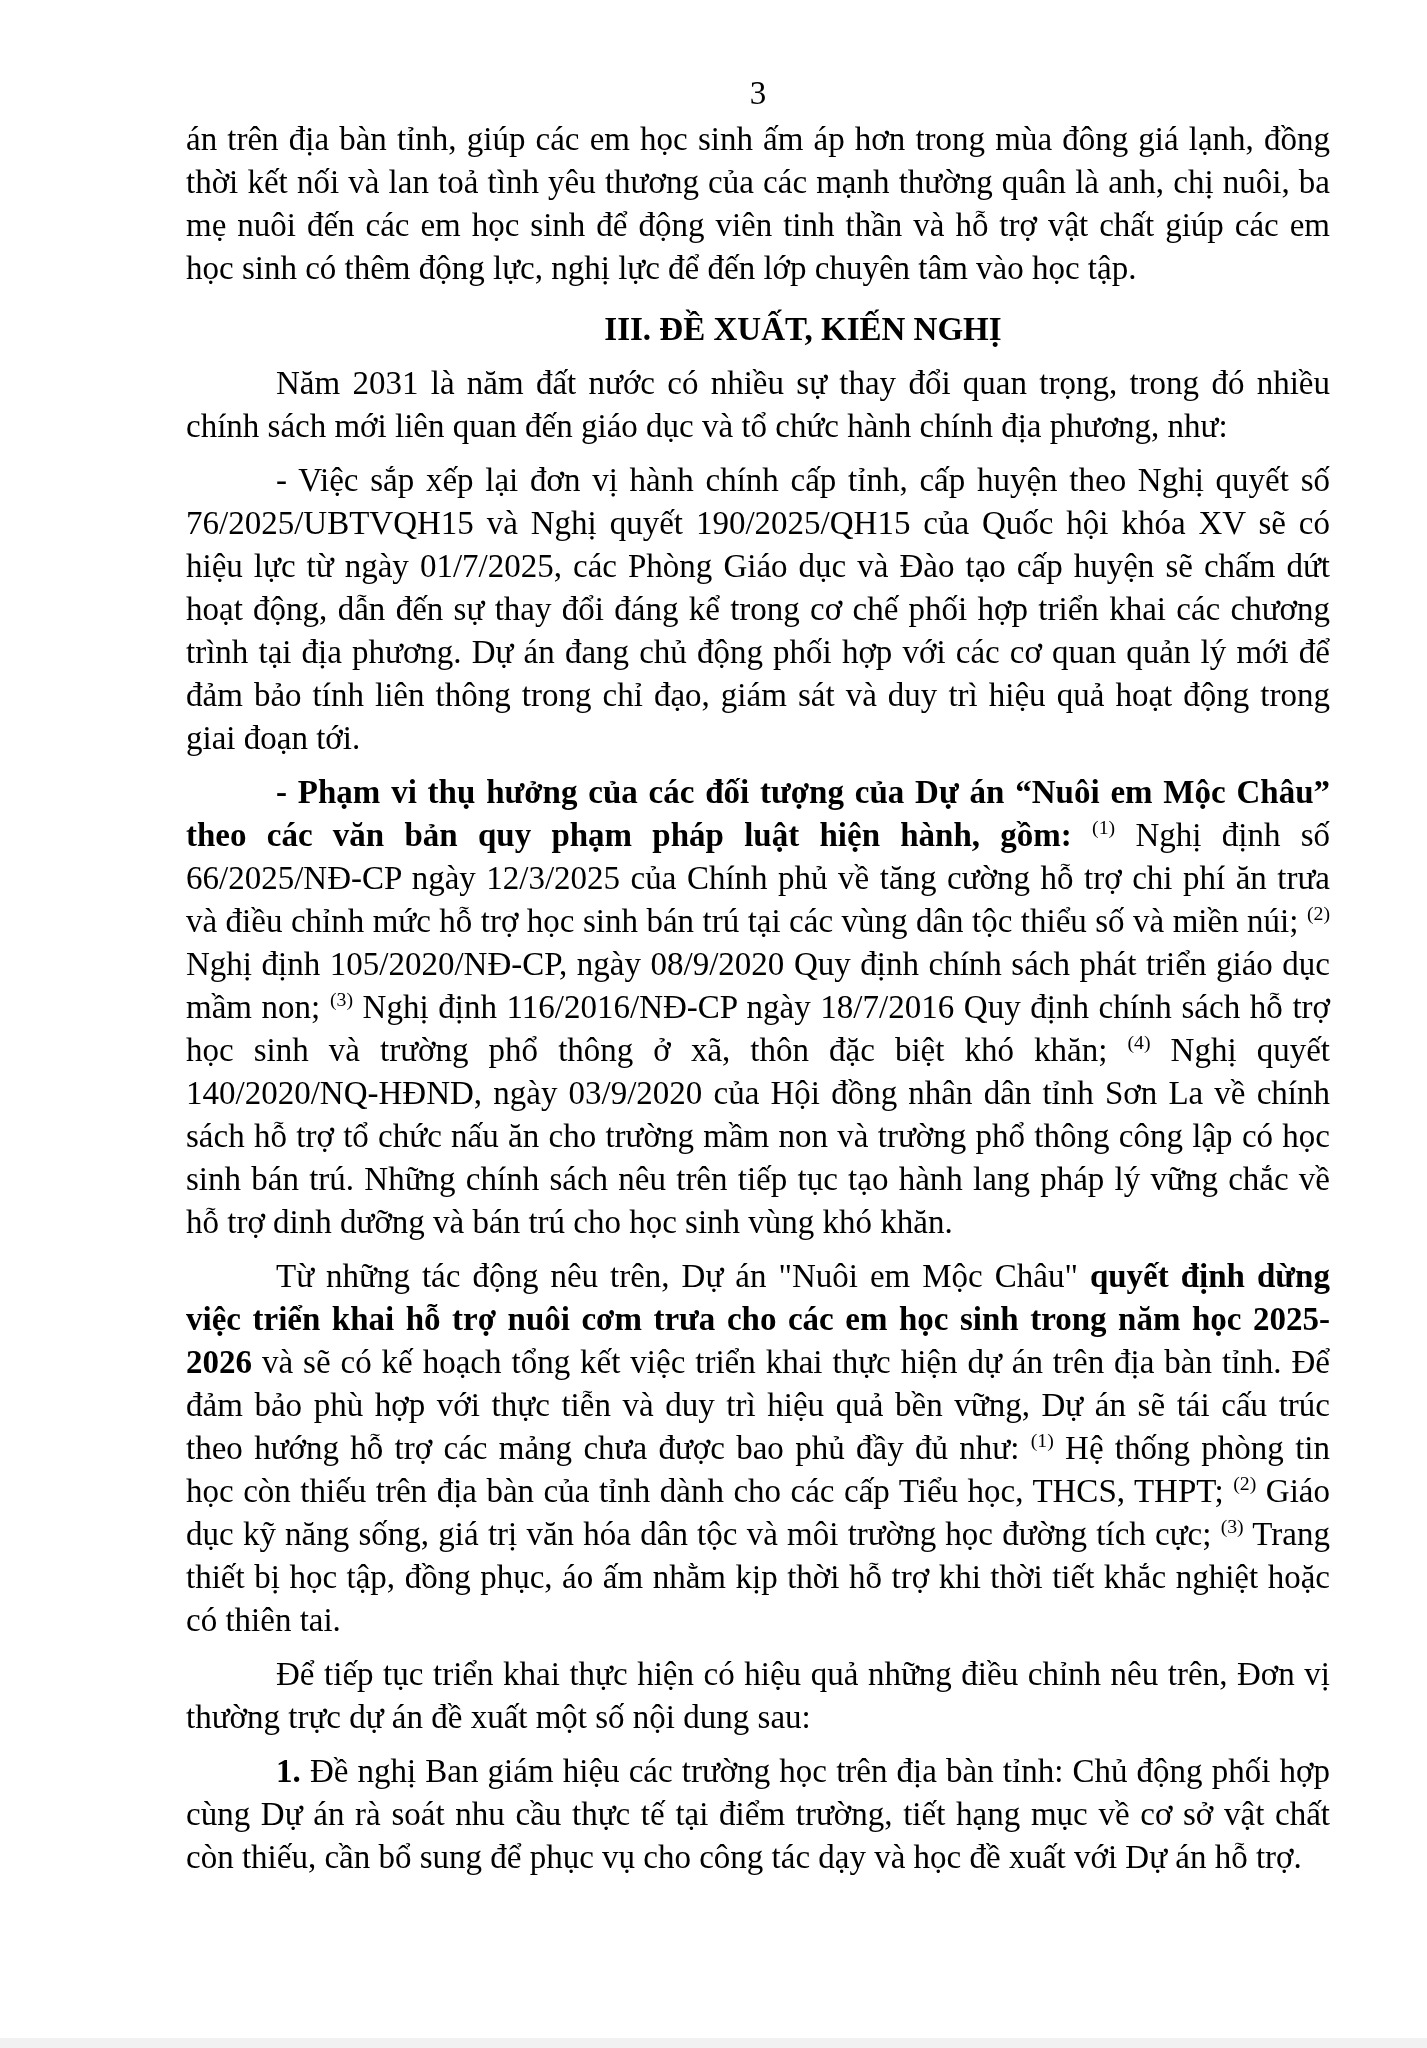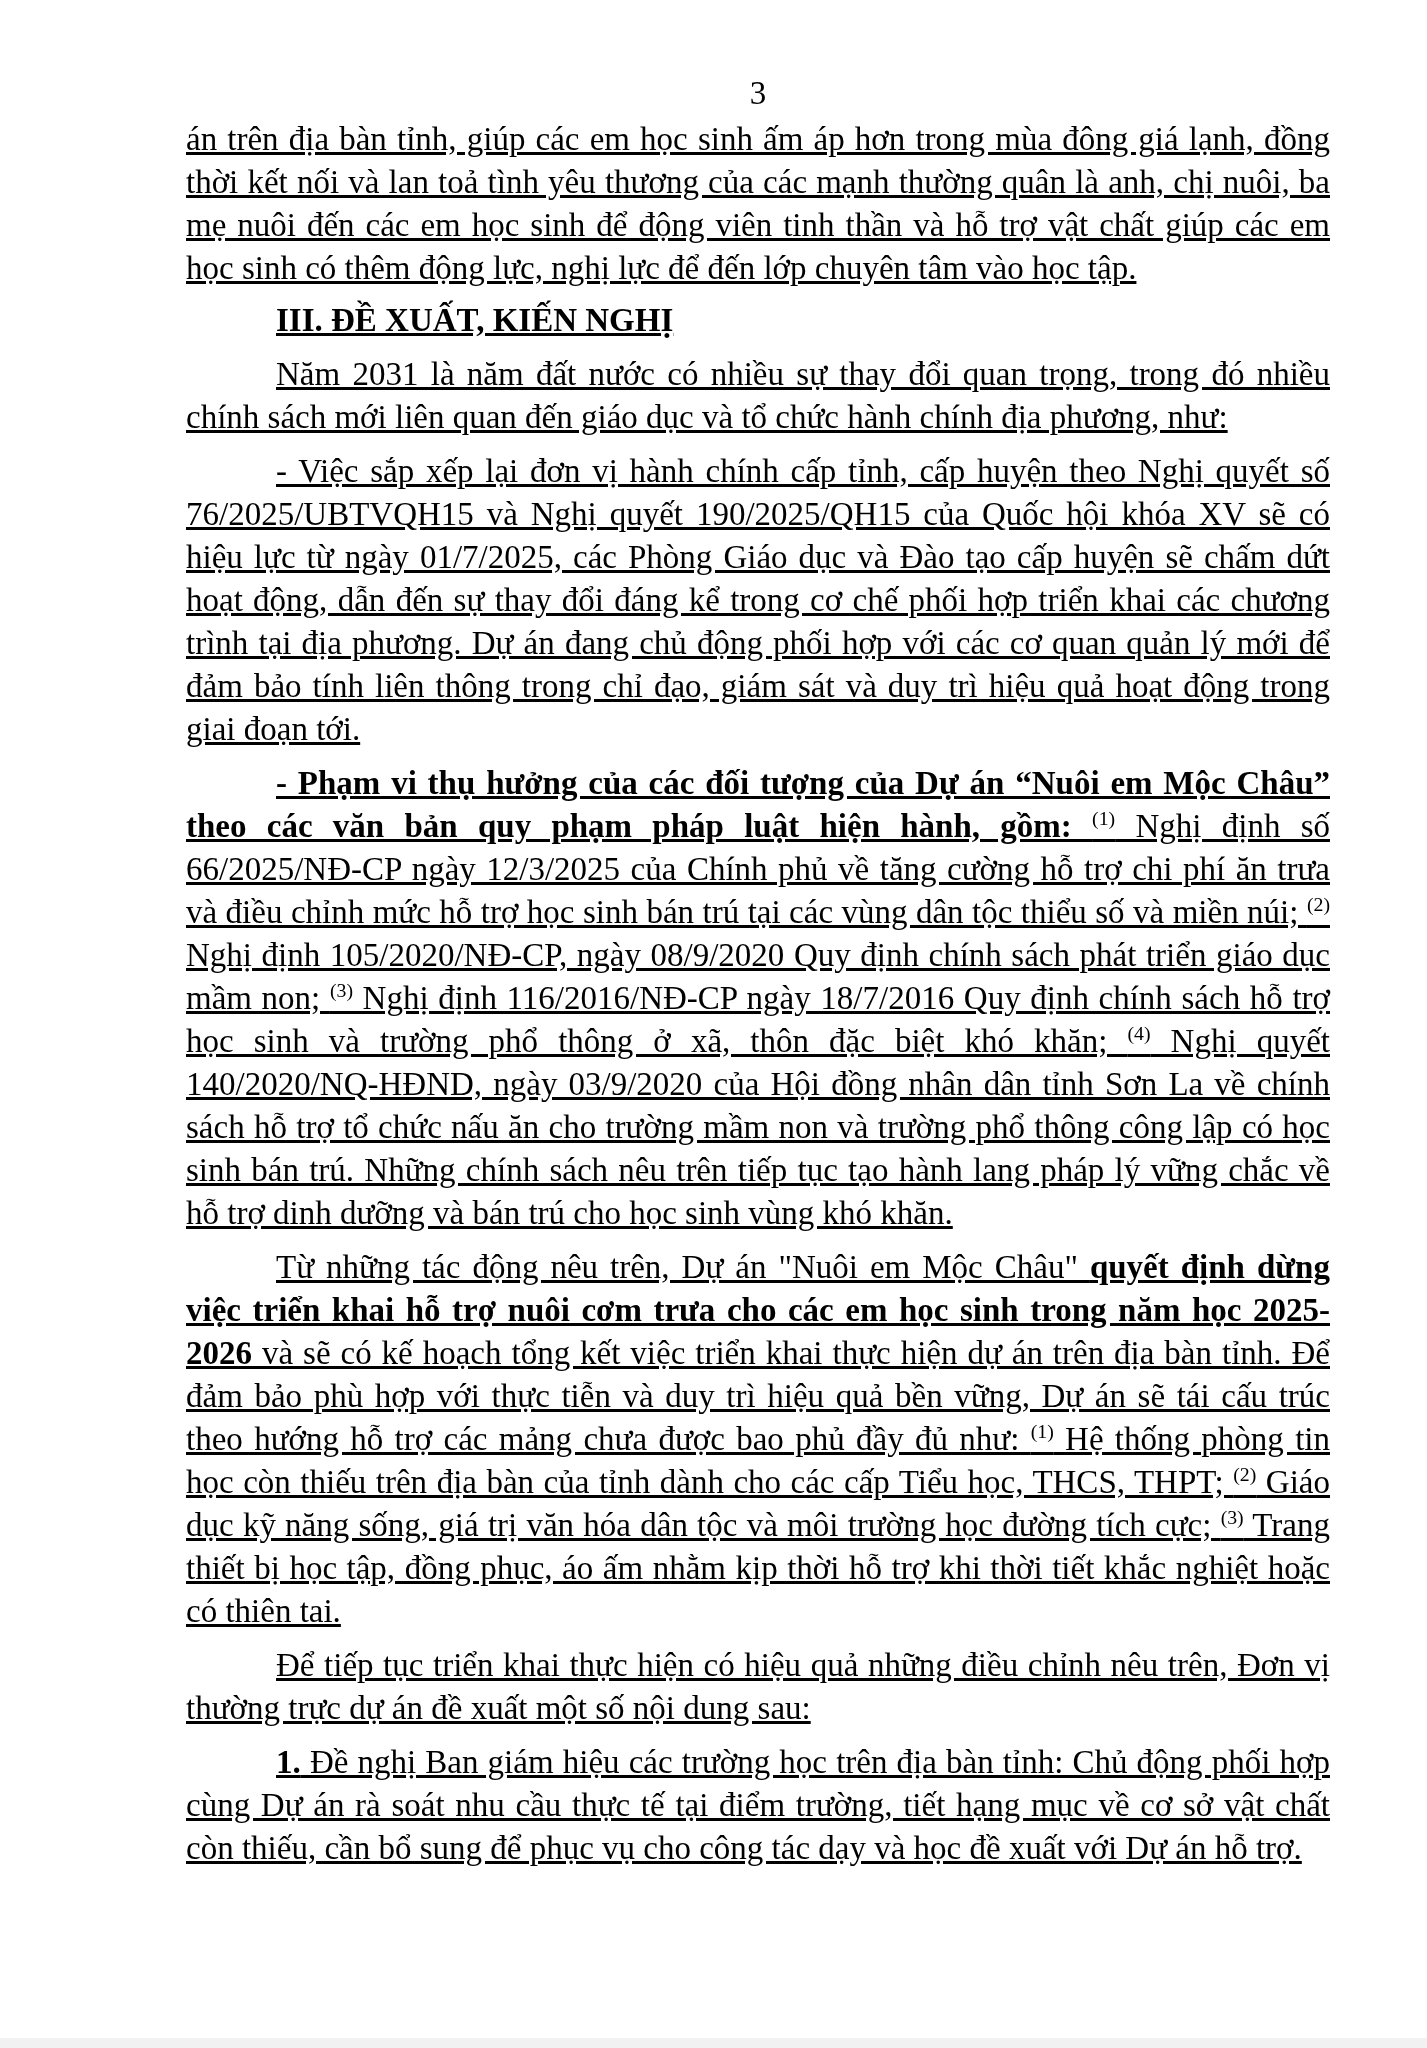--- a/index.html
+++ b/index.html
@@ -28,35 +28,34 @@
   }
   .content {
     position: absolute;
     top: 118px;
     left: 186px;
     width: 1144px;
     font-size: 33px;
     line-height: 43px;
     text-align: justify;
     text-justify: inter-word;
-    text-decoration: underline;
   }
   p.doc-par {
     margin: 11px 0 0 0;
     text-indent: 90px;
   }
   p.doc-par.noindent {
     text-indent: 0;
     margin-top: 0;
   }
   p.doc-par.heading {
     font-weight: 700;
-    margin-top: 9px;
+    margin-top: 18px;
     margin-bottom: 4px;
-    text-align: left;
+    text-align: center;
   }
   .bold { font-weight: 700; }
   sup.fn {
     font-size: 60%;
     line-height: 0;
     vertical-align: super;
   }
   .bottom-strip {
     position: absolute;
     left: 0;

